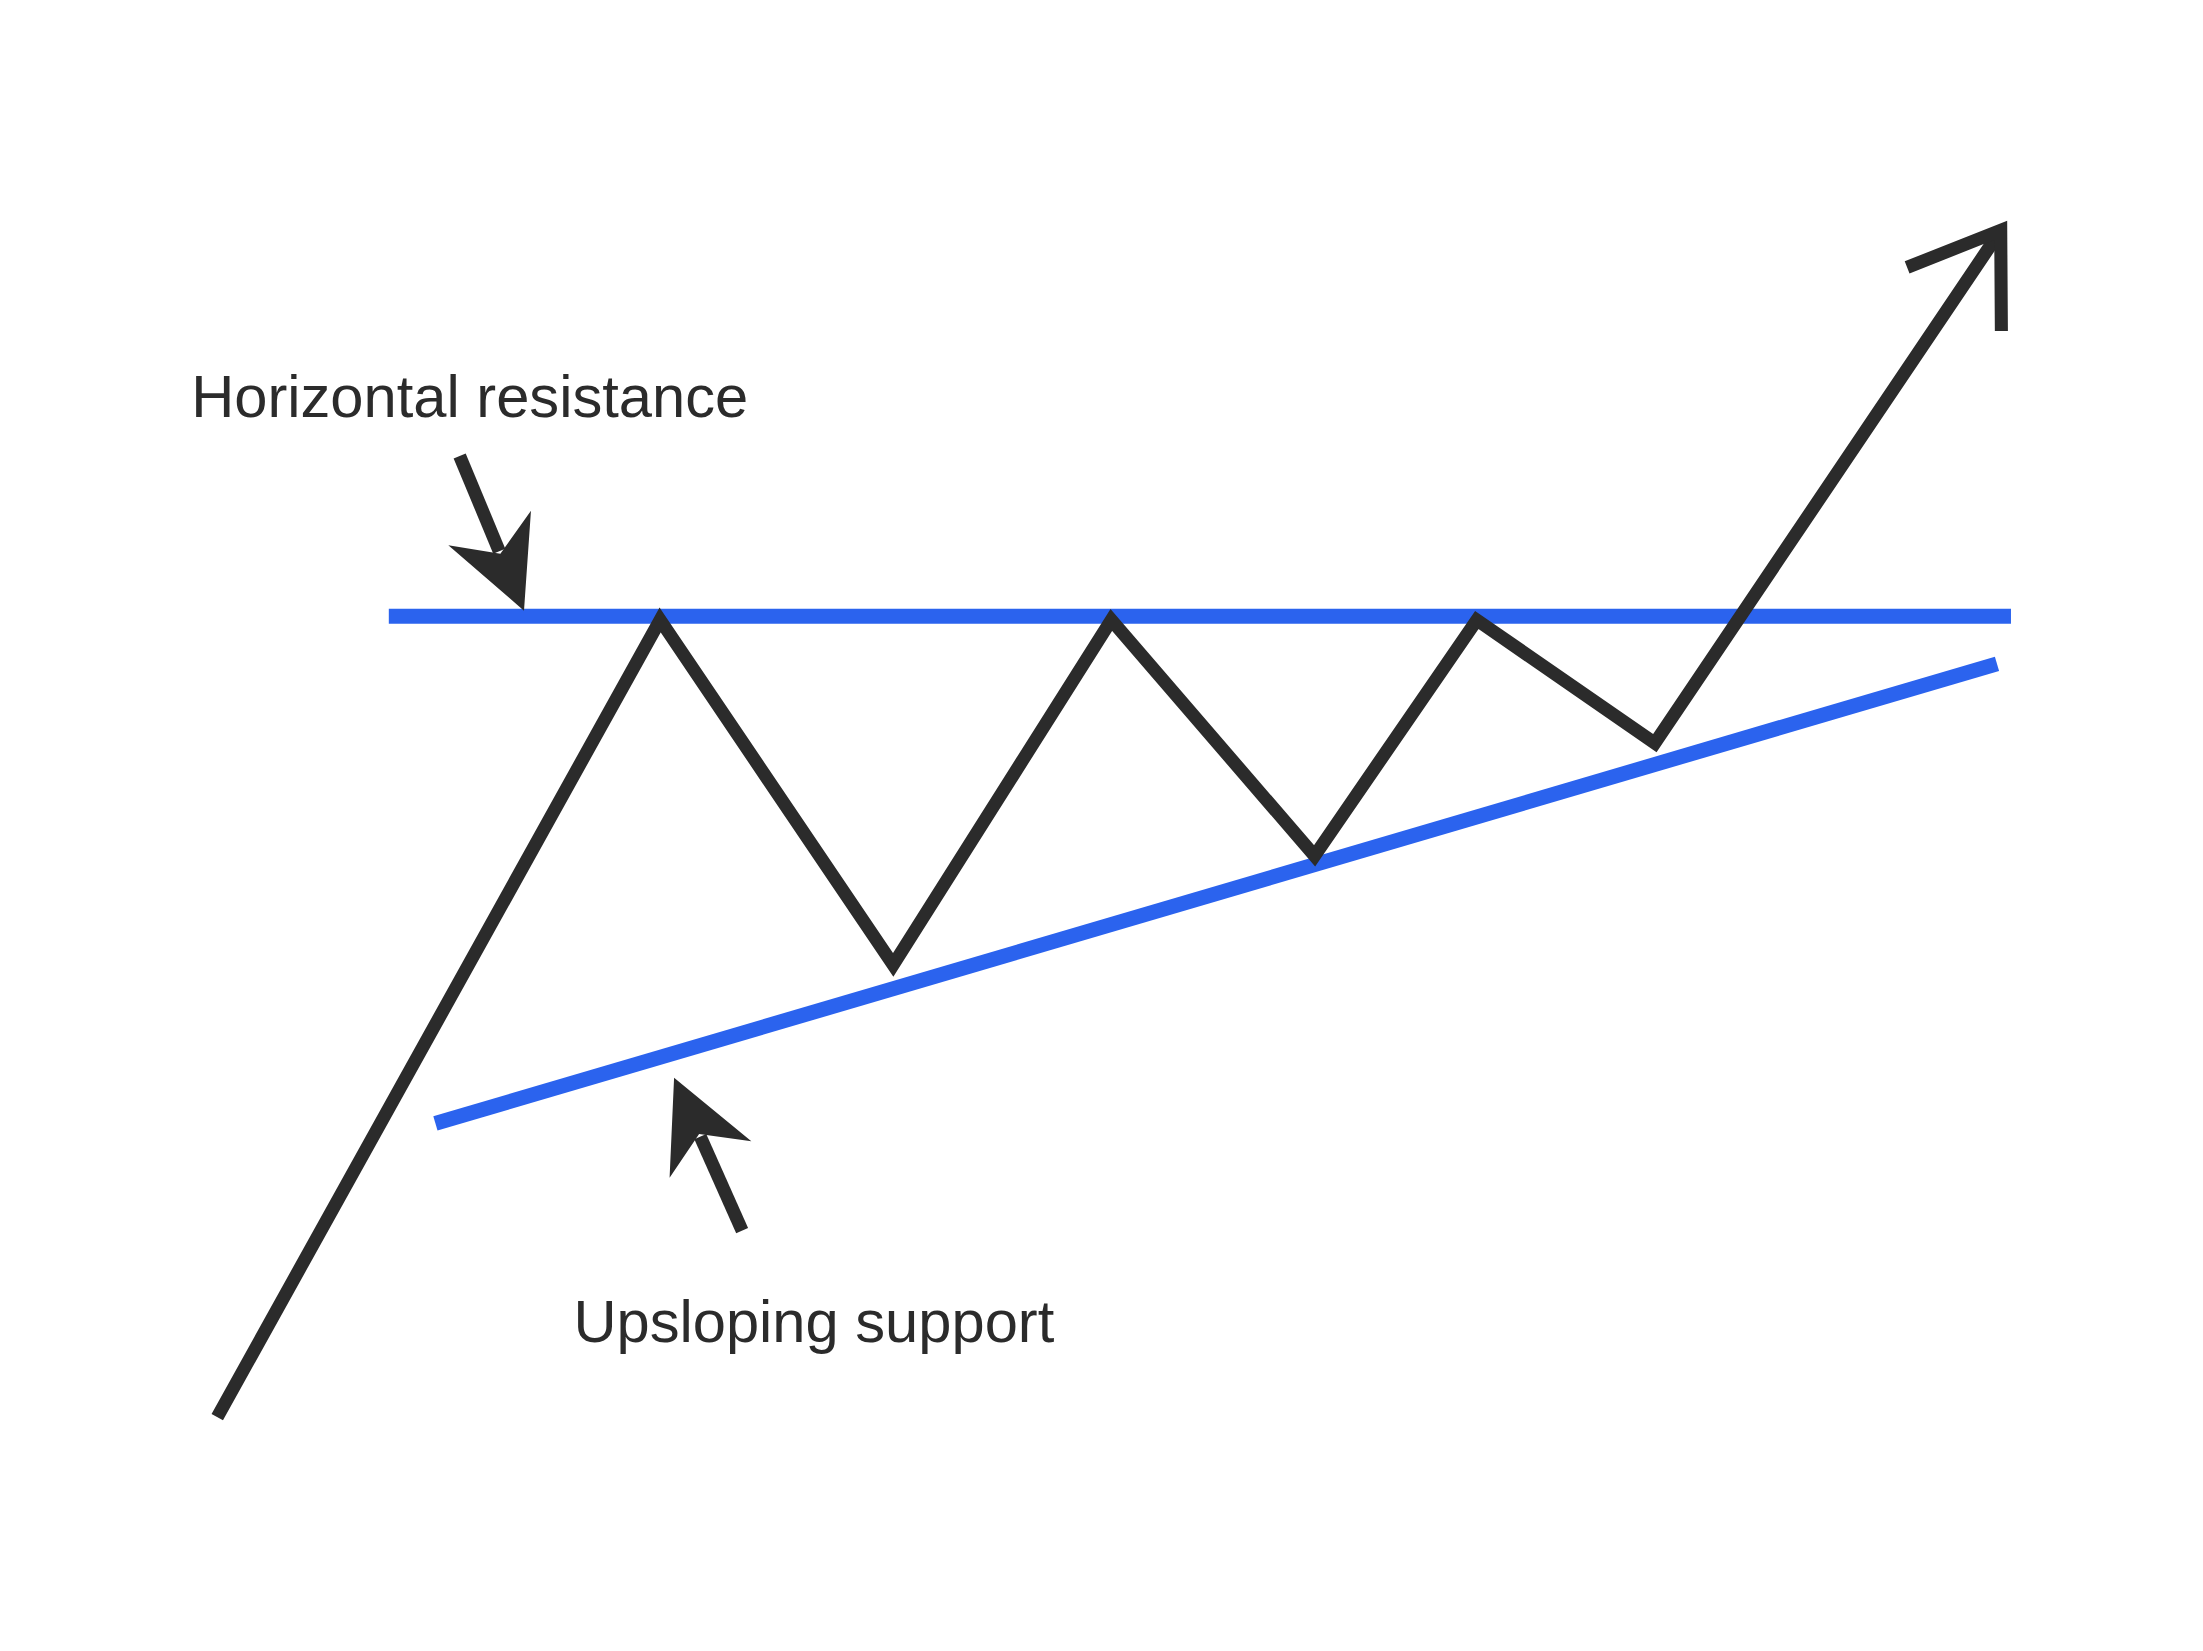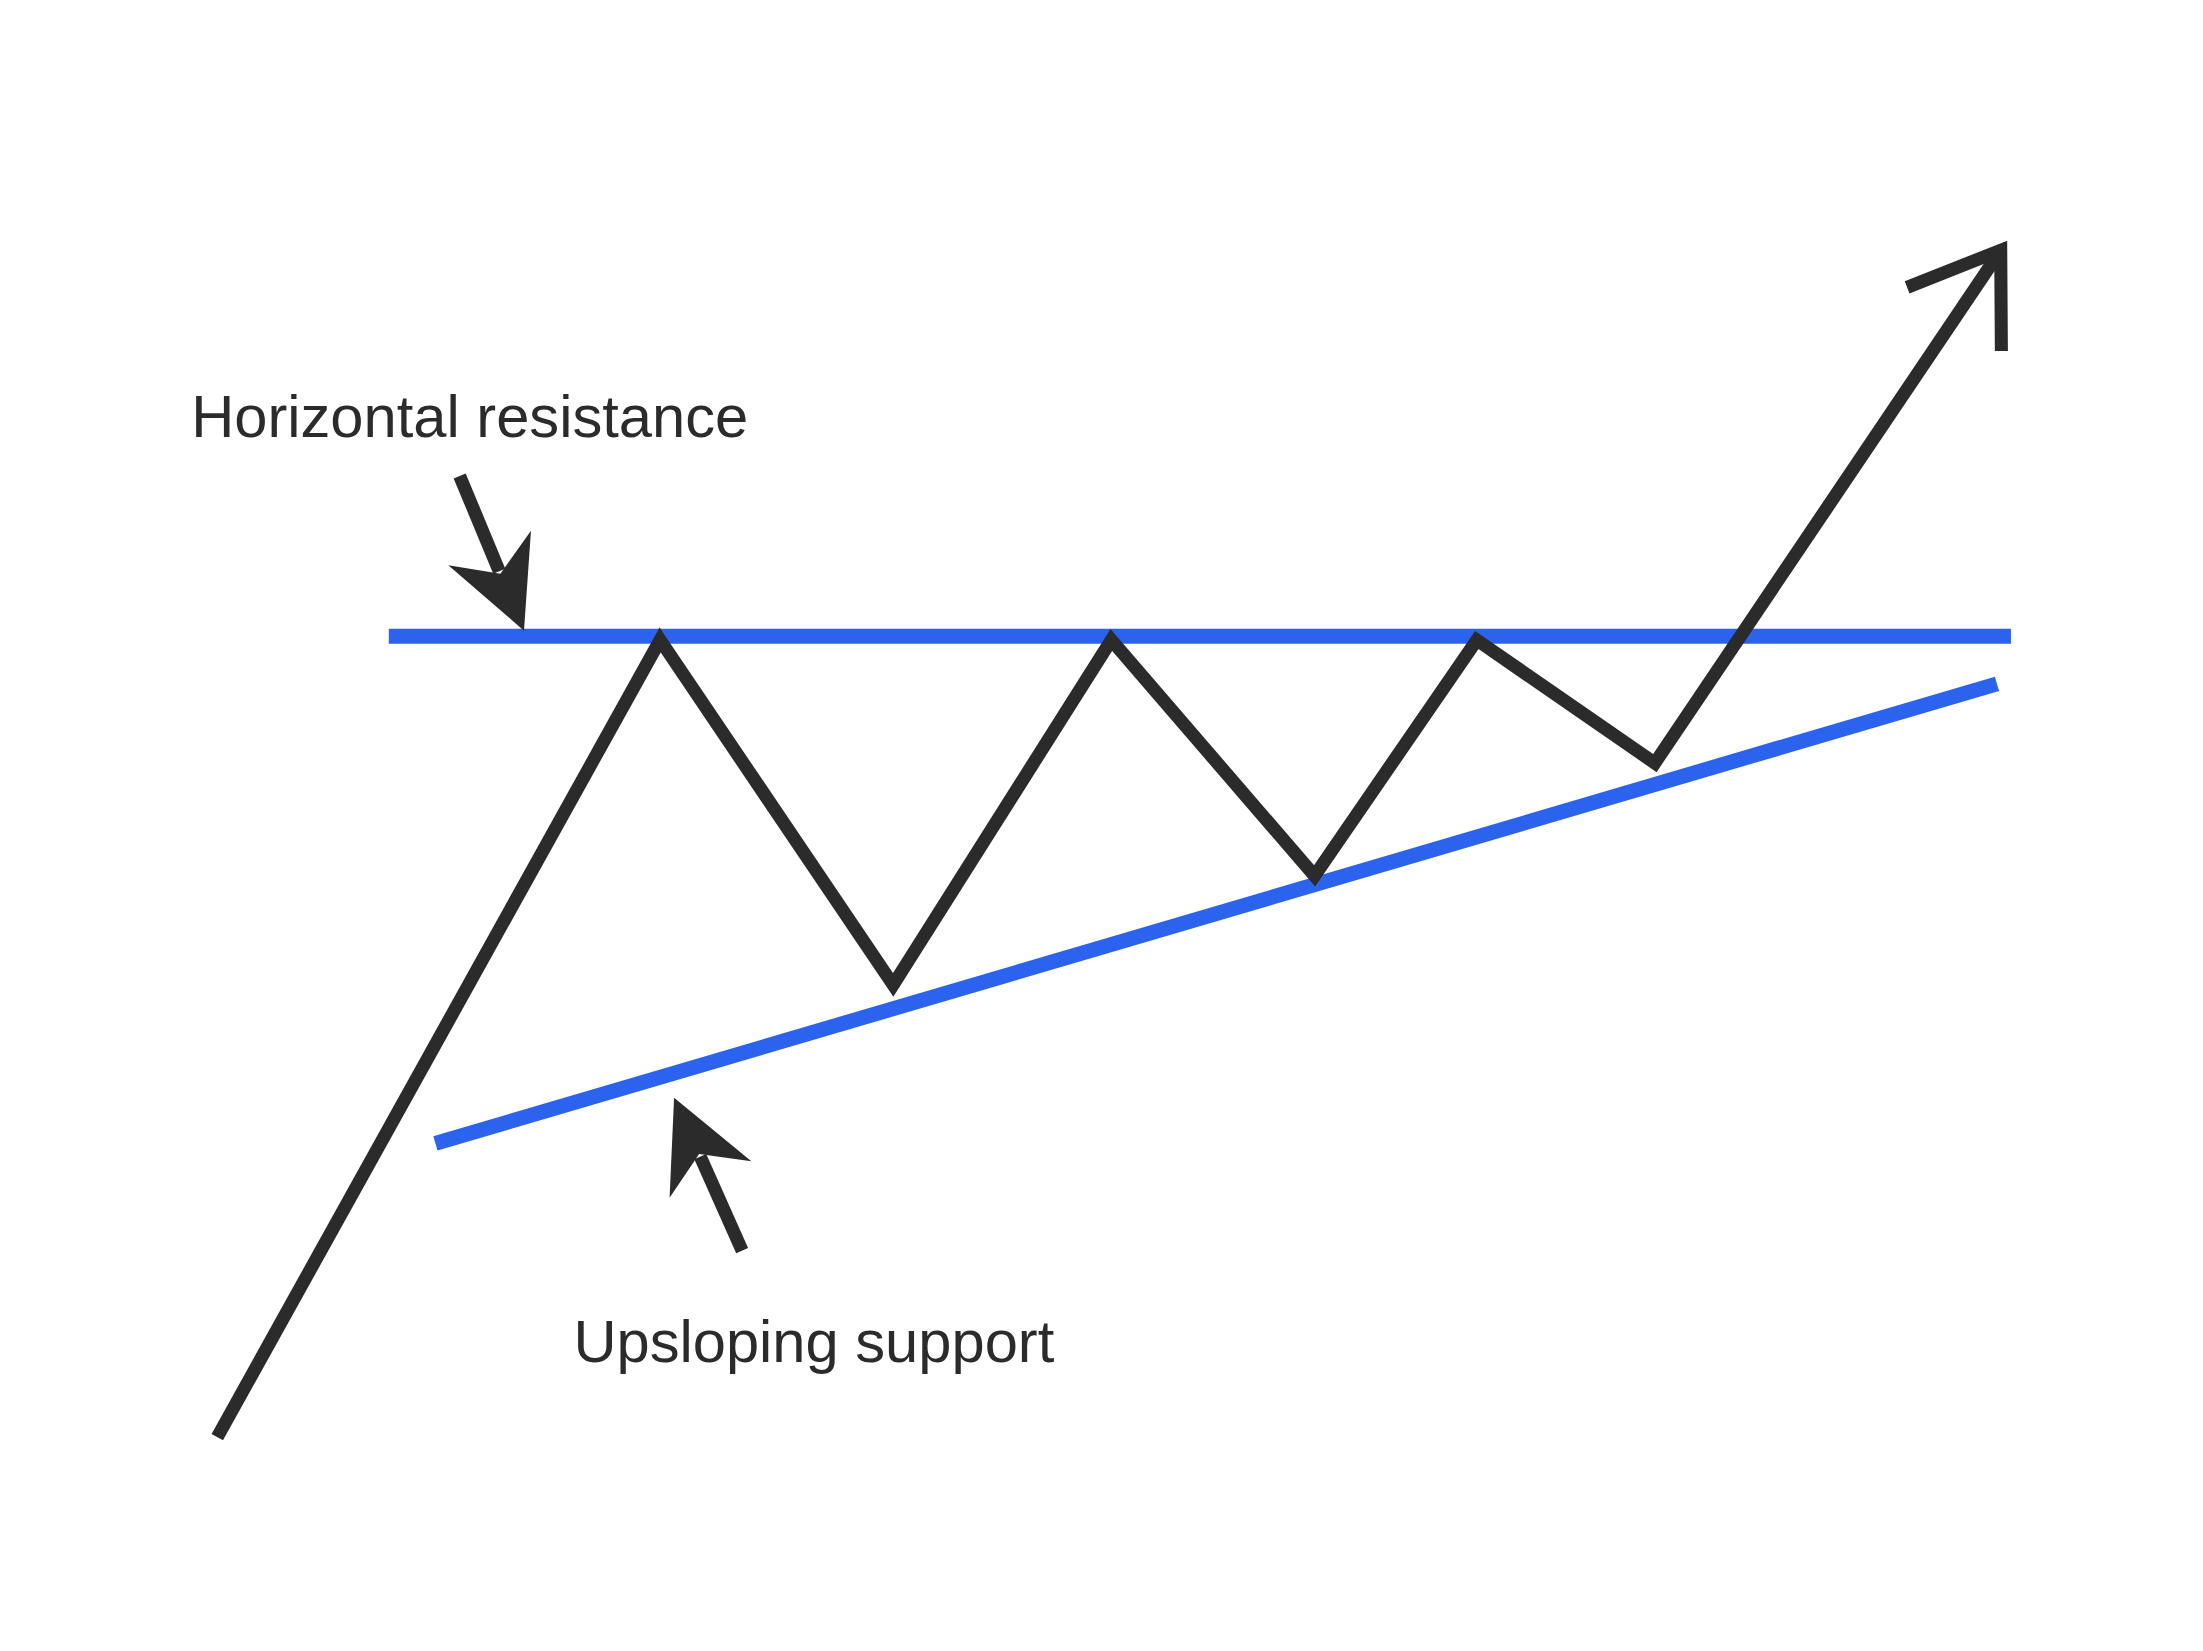--- a/index.html
+++ b/index.html
@@ -15,21 +15,20 @@
     overflow: hidden;
     position: relative;
   }
   #figure-root {
     position: absolute;
     top: 0;
     left: 0;
     width: 2204px;
     height: 1168px;
     background: #ffffff;
-    margin-top: 20px;
   }
   svg.diagram {
     display: block;
     width: 2204px;
     height: 1652px;
   }
   text.annotation-label {
     font-family: "Liberation Sans", sans-serif;
     font-size: 64px;
     fill: #2b2b2b;

